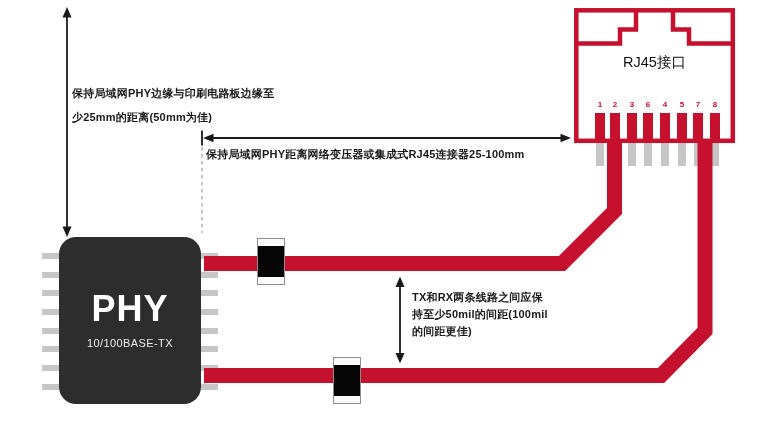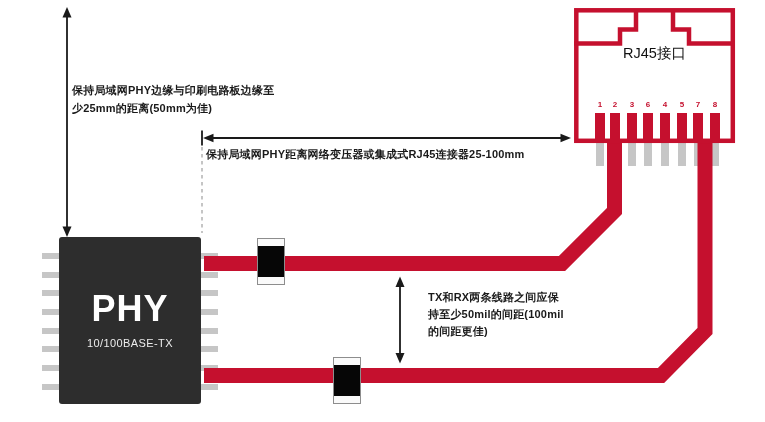--- a/index.html
+++ b/index.html
@@ -15,47 +15,47 @@
   .annotation {
     position: absolute;
     z-index: 4;
     color: #1a1a1a;
     font-weight: bold;
     font-size: 11px;
     line-height: 17px;
     letter-spacing: 0.2px;
     white-space: pre-line;
   }
-  .ann-pcb-edge   { left: 72px;  top: 81px;  line-height: 18px; }
+  .ann-pcb-edge   { left: 72px;  top: 81px;  line-height: 24px; }
   .ann-phy-rj45   { left: 206px; top: 146px; width: 364px; text-align: left; white-space: nowrap; }
-  .ann-spacing    { left: 412px; top: 289px; margin-left: 16px; }
+  .ann-spacing    { left: 412px; top: 289px; }
   .rj45-label {
     position: absolute;
-    left: 576px; top: 44px; width: 157px;
+    left: 576px; top: 53px; width: 157px;
     text-align: center;
     font-size: 14.5px;
     font-weight: 500;
     color: #111111;
     z-index: 4;
   }
   .pin-num {
     position: absolute;
     top: 100px;
     transform: translateX(-50%);
     font-size: 8px;
     font-weight: bold;
     color: #c5102e;
     z-index: 4;
   }
   .chip {
     position: absolute;
     left: 59px; top: 237px;
     width: 142px; height: 167px;
     background: #2d2d2d;
-    border-radius: 3px;
+    border-radius: 17px;
     z-index: 3;
     display: flex;
     flex-direction: column;
     align-items: center;
     justify-content: center;
   }
   .chip-title {
     color: #ffffff;
     font-size: 36px;
     font-weight: bold;

